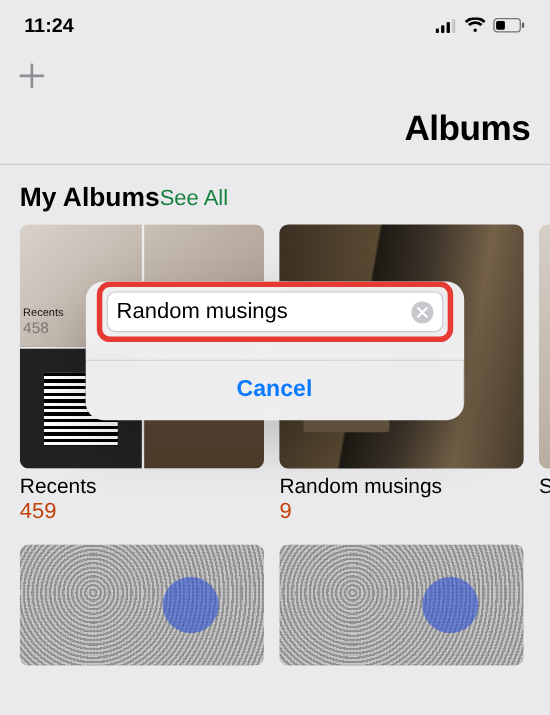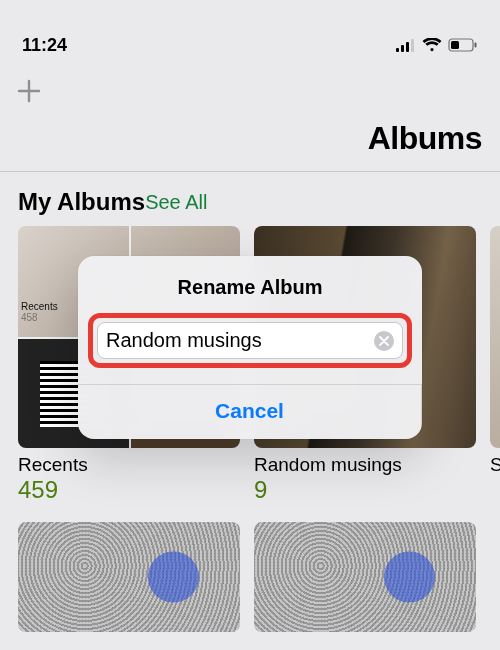--- a/index.html
+++ b/index.html
@@ -1,20 +1,20 @@
 <!DOCTYPE html>
 <html><head>
 <meta charset="utf-8">
 <style>
   * { box-sizing: border-box; margin: 0; padding: 0; font-family: -apple-system, BlinkMacSystemFont, "Helvetica Neue", Arial, sans-serif; }
   html, body { width: 500px; height: 650px; overflow: hidden; }
   body { background: #eaeaec; color: #000; position: relative; }
 
   
-  .status-bar { height: 46px; display: flex; align-items: center; justify-content: space-between; padding: 0 22px; font-weight: 600; font-size: 18px; margin-top: 22px; }
+  .status-bar { height: 46px; display: flex; align-items: center; justify-content: space-between; padding: 0 22px; font-weight: 600; font-size: 18px; }
   .status-right { display: flex; align-items: center; gap: 6px; }
   .status-right svg { display: block; }
 
   
   .toolbar { padding: 8px 14px 0; }
   .plus { width: 30px; height: 30px; display:flex; align-items:center; justify-content:center; color:#8e8e93; font-size:30px; font-weight:400; line-height:1;}
   
   
   .big-title { font-size: 32px; font-weight: 800; padding: 14px 18px 14px; letter-spacing: -0.5px; text-align: right;}
   .hr { height:1px; background:#c9c9cc; margin: 0 0 10px; }
@@ -22,21 +22,21 @@
   
   .section-header { display:flex; align-items:center; padding: 6px 18px 10px; }
   .section-title { font-size: 24px; font-weight: 700; }
   .see-all { font-size: 20px; color:#15803d; }
 
   
   .albums-row { display:flex; gap:14px; padding: 0 18px; }
   .album-card { width: 222px; flex: 0 0 222px; }
   .thumb { width: 222px; height: 222px; border-radius: 8px; background: #bdbdbd; overflow:hidden; position:relative;}
   .album-name { font-size: 19px; margin-top: 6px; }
-  .album-count { font-size: 24px; color:#4d7c0f; }
+  .album-count { font-size: 20px; color:#c2410c; }
 
   
   .thumb.recents {
     background:#e8e6e4;
     display:grid; grid-template-columns: 1fr 1fr; grid-template-rows: 1fr 1fr;
   }
   .thumb.recents > div { background:#cabfb6; }
   .thumb.recents .tl { background: linear-gradient(135deg,#d9d2cb,#b5a89c); }
   .thumb.recents .tr { background: linear-gradient(135deg,#c9bfb4,#a7988b); border-left:2px solid #efeeee;}
   .thumb.recents .bl { background: #222; border-top:2px solid #efeeee;}
@@ -150,21 +150,21 @@
 <div class="albums-row">
   <div class="album-card">
     <div class="thumb recents">
       <div class="tl"></div>
         <div class="tr"></div>
         <div class="bl"></div>
         <div class="br"></div>
       <div class="mini-labels">
         <div class="mini-row1">
           <div style="font-size:10px;">Recents</div>
-          <div style="font-size:10px;color:#777;">458</div>
+          <div style="font-size:14px;color:#777;">458</div>
         </div>
 
       </div>
     </div>
     <div class="album-name">Recents</div>
     <div class="album-count">459</div>
   </div>
 
   <div class="album-card">
     <div class="thumb random"></div>
@@ -178,21 +178,20 @@
     <div class="album-count"></div>
   </div>
 </div>
 
 <div class="bottom-row">
   <div class="bottom-thumb"></div>
   <div class="bottom-thumb"></div>
 </div>
 
 <div class="alert">
-  <div class="alert-title">Rename Album</div>
   <div class="input-wrap-outer">
     <div class="input-wrap">
       <input type="text" autofocus="" value="Random musings" style="">
       <span class="clear-btn">
         <span>
           <svg width="10" height="10" viewBox="0 0 10 10">
               <path d="M1 1l8 8M9 1l-8 8" stroke="#fff" stroke-width="1.8" stroke-linecap="round"></path>
             </svg>
         </span>
       </span>

